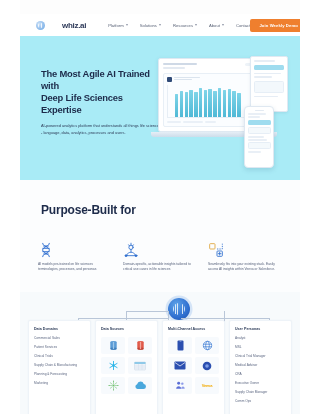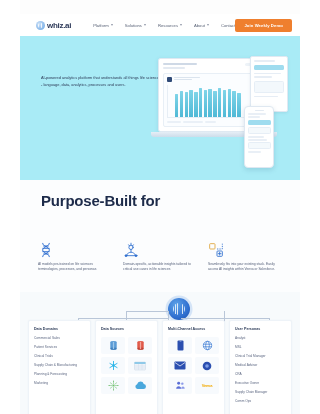--- a/index.html
+++ b/index.html
@@ -14,21 +14,21 @@
 
   
   .gutter { position: absolute; top: 0; bottom: 0; width: 20px; background: #ffffff; z-index: 40; }
   .gutter.l { left: 0; } .gutter.r { right: 0; }
 
   
   .nav {
     position: absolute; left: 20px; top: 14px; width: 280px; height: 22px;
     background: #ffffff; display: flex; align-items: center; z-index: 30;
   }
-  .logo { display: flex; align-items: center; gap: 2px; margin-left: 16px; }
+  .logo { display: flex; align-items: center; gap: 17px; margin-left: 16px; }
   .logo-mark { width: 9px; height: 9px; border-radius: 50%;
     background: radial-gradient(circle at 35% 35%, #cfe3f7 0%, #9dc4ee 45%, #6aa7e4 100%);
     position: relative; }
   .logo-mark::after{ content:""; position:absolute; inset:2px; border-radius:50%;
     background: repeating-linear-gradient(90deg, rgba(255,255,255,.85) 0 .6px, transparent .6px 1.6px); }
   .logo-text { font-size: 8px; font-weight: 700; color: #2e3a59; letter-spacing: -0.3px; }
 
   .nav-items { display: flex; align-items: center; gap: 12px; margin-left: 22px; }
   .nav-item { font-size: 4.2px; color: #5a6377; display: flex; align-items: center; gap: 2px;
     white-space: nowrap; cursor: pointer; }
@@ -85,21 +85,21 @@
   .ph-row{height:1.4px;background:#e9eff6;border-radius:1px;margin-bottom:1.6px;}
   .ph-btn{height:4.5px;background:#9fdcef;border-radius:1.5px;margin:2.5px 0;}
   .ph-card{height:7px;background:#f4f9fc;border:0.4px solid #e6eef6;border-radius:1.5px;margin-bottom:2px;}
 
   .dots { position:absolute; right: 2px; bottom: 4px; width: 34px; height: 22px;
     background-image: radial-gradient(#6fb7d6 .6px, transparent .6px);
     background-size: 4px 4px; opacity:.55; }
 
   
   .purpose { position:absolute; left: 20px; top: 180px; width: 280px; height: 112px; background:#fcfdfe; }
-  .ph-title { position:absolute; left:21px; top:15px; font-size:15px; line-height:11.5px;
+  .ph-title { position:absolute; left:21px; top:25px; font-size:12px; line-height:11.5px;
     font-weight:700; color:#1d2b4a; letter-spacing:-0.2px; }
   .features { position:absolute; left:18px; top:62px; width:246px; display:flex; gap:10px; }
   .feature { width: 75px; }
   .f-icon { width: 16px; height: 16px; margin-bottom: 6px; }
   .f-text { font-size: 3.3px; line-height: 5.4px; color: #55607a; }
 
   
   .diagram { position:absolute; left:20px; top:292px; width:280px; height:122px; background:#f7fafc; }
   .hub { position:absolute; left:148px; top:6px; width:22px; height:22px; border-radius:50%;
     background: radial-gradient(circle at 38% 32%, #5fa3e8 0%, #2f6fd0 60%, #1d4fa8 100%);
@@ -150,20 +150,24 @@
       </div>
       <div class="nav-item">
         <span>Contact</span>
       </div>
     </div>
     <button class="cta">Join Weekly Demo</button>
   </div>
 
   <div class="hero">
     <div class="hero-copy">
+      <div class="hero-h1">
+        <span>The Most Agile AI Trained with</span><br>
+        <span>Deep Life Sciences Expertise</span>
+      </div>
       <div class="hero-p">AI-powered analytics platform that understands all things life sciences - language, data, analytics, processes and users.</div>
     </div>
 
     <div class="art">
       <div class="laptop">
         <div class="screen">
           <div class="s-top">
             <div>
               <div class="s-title"></div>
               <div class="s-sub"></div>

